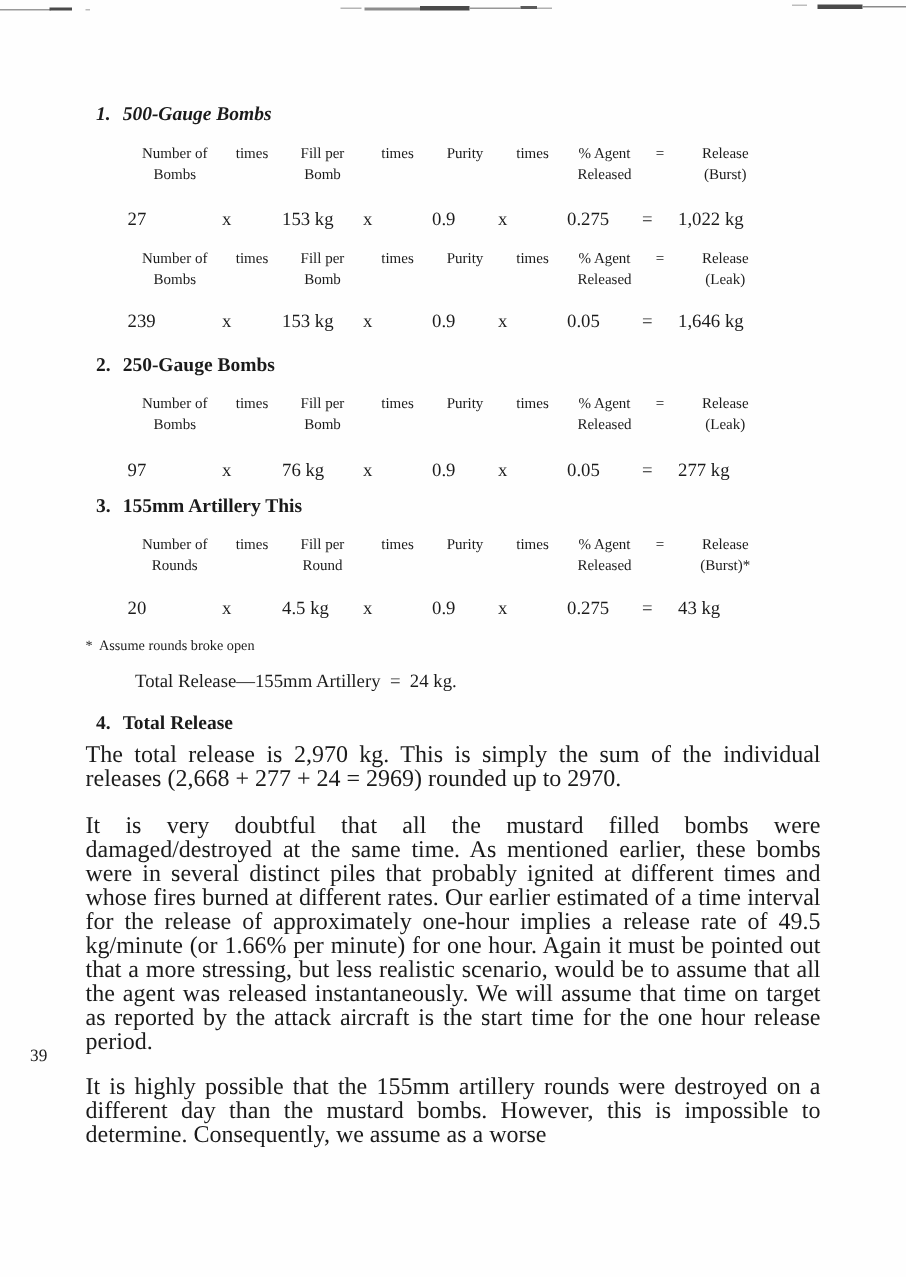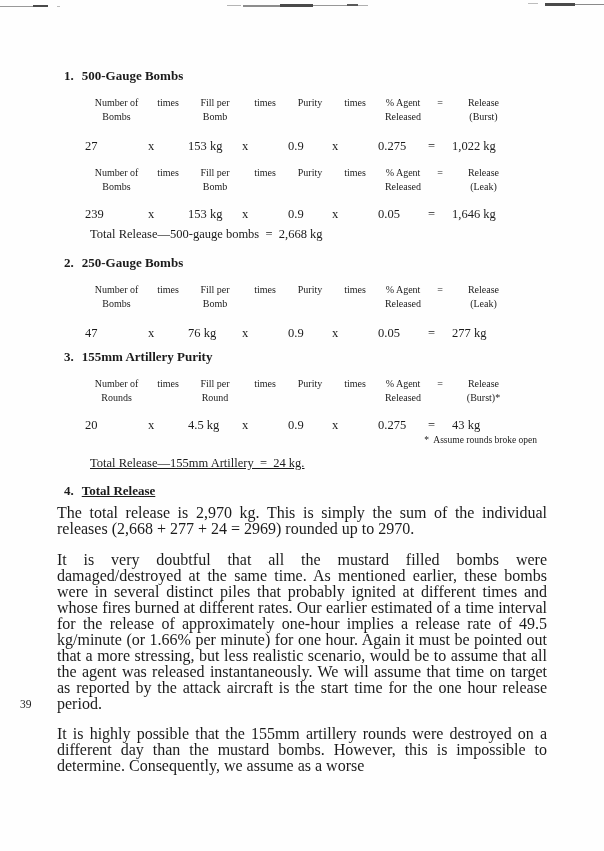--- a/index.html
+++ b/index.html
@@ -27,24 +27,24 @@
   .a11 { left:545px; top:3px; width:30px; height:3px; background:#4a4a4a; }
   .a12 { left:575px; top:4px; width:29px; height:1px; background:#8a8a8a; }
 
   .content { position: absolute; left: 57px; right: 57px; top: 0; }
 
   .sec-heading {
     font-weight: bold; font-size: 13px; line-height: 16px;
     margin-left: 7px; white-space: nowrap;
   }
   .sec-heading .num { display: inline-block; margin-right: 8px; }
-  .h1 { margin-top: 68px; }
+  .h1 { margin-top: 68px; font-style: italic; }
   .h2 { margin-top: 13px; }
   .h3 { margin-top: 8px; }
-  .h4 { margin-top: 12px; text-decoration: underline; }
+  .h4 { margin-top: 12px; }
 
   .ctable {
     display: grid;
     grid-template-columns: 63px 40px 54px 46px 44px 46px 50px 24px 63px;
     width: 430px; margin-left: 28px;
   }
   .ctable .th {
     text-align: center; font-size: 10px; line-height: 14px;
     white-space: pre-line;
   }
@@ -53,25 +53,25 @@
   }
   .thdr { margin-top: 12px; }
   .thdr1 { margin-top: 12px; }
   .trow { margin-top: 14px; }
   .trow2 { margin-top: 12px; }
 
   .total-line {
     font-size: 12.5px; line-height: 16px; margin-left: 33px;
     white-space: pre-wrap; margin-top: 4px;
   }
-  .total-155 { margin-top: 9px; text-decoration: underline; }
+  .total-155 { margin-top: 9px; }
 
   .footnote {
-    font-size: 9.5px; line-height: 11px; text-align: right;
-    margin-top: 2px; padding-right: 10px; white-space: pre-wrap;
+    font-size: 9.5px; line-height: 11px; text-align: left;
+    margin-top: 13px; padding-right: 10px; white-space: pre-wrap;
   }
 
   .para {
     font-size: 16px; line-height: 16px; text-align: justify;
     margin: 0;
   }
   .p1 { margin-top: 6px; }
   .p2 { margin-top: 15px; }
   .p3 { margin-top: 14px; }
 
@@ -150,21 +150,20 @@
       <div class="td">239</div>
       <div class="td">x</div>
       <div class="td">153 kg</div>
       <div class="td">x</div>
       <div class="td">0.9</div>
       <div class="td">x</div>
       <div class="td">0.05</div>
       <div class="td">=</div>
       <div class="td">1,646 kg</div>
     </div>
-    <div class="total-line">Total Release—500-gauge bombs  =  2,668 kg</div>
 
     <div class="sec-heading h2">
       <span class="num">2.</span><span>250-Gauge Bombs</span>
     </div>
 
     <div class="ctable thdr">
       <div class="th">Number of
 Bombs</div>
       <div class="th">times</div>
       <div class="th">Fill per
@@ -172,33 +171,33 @@
       <div class="th">times</div>
       <div class="th">Purity</div>
       <div class="th">times</div>
       <div class="th">% Agent
 Released</div>
       <div class="th">=</div>
       <div class="th">Release
 (Leak)</div>
     </div>
     <div class="ctable trow">
-      <div class="td">47</div>
+      <div class="td">97</div>
       <div class="td">x</div>
       <div class="td">76 kg</div>
       <div class="td">x</div>
       <div class="td">0.9</div>
       <div class="td">x</div>
       <div class="td">0.05</div>
       <div class="td">=</div>
       <div class="td">277 kg</div>
     </div>
 
     <div class="sec-heading h3">
-      <span class="num">3.</span><span>155mm Artillery Purity</span>
+      <span class="num">3.</span><span>155mm Artillery This</span>
     </div>
 
     <div class="ctable thdr">
       <div class="th">Number of
 Rounds</div>
       <div class="th">times</div>
       <div class="th">Fill per
 Round</div>
       <div class="th">times</div>
       <div class="th">Purity</div>

